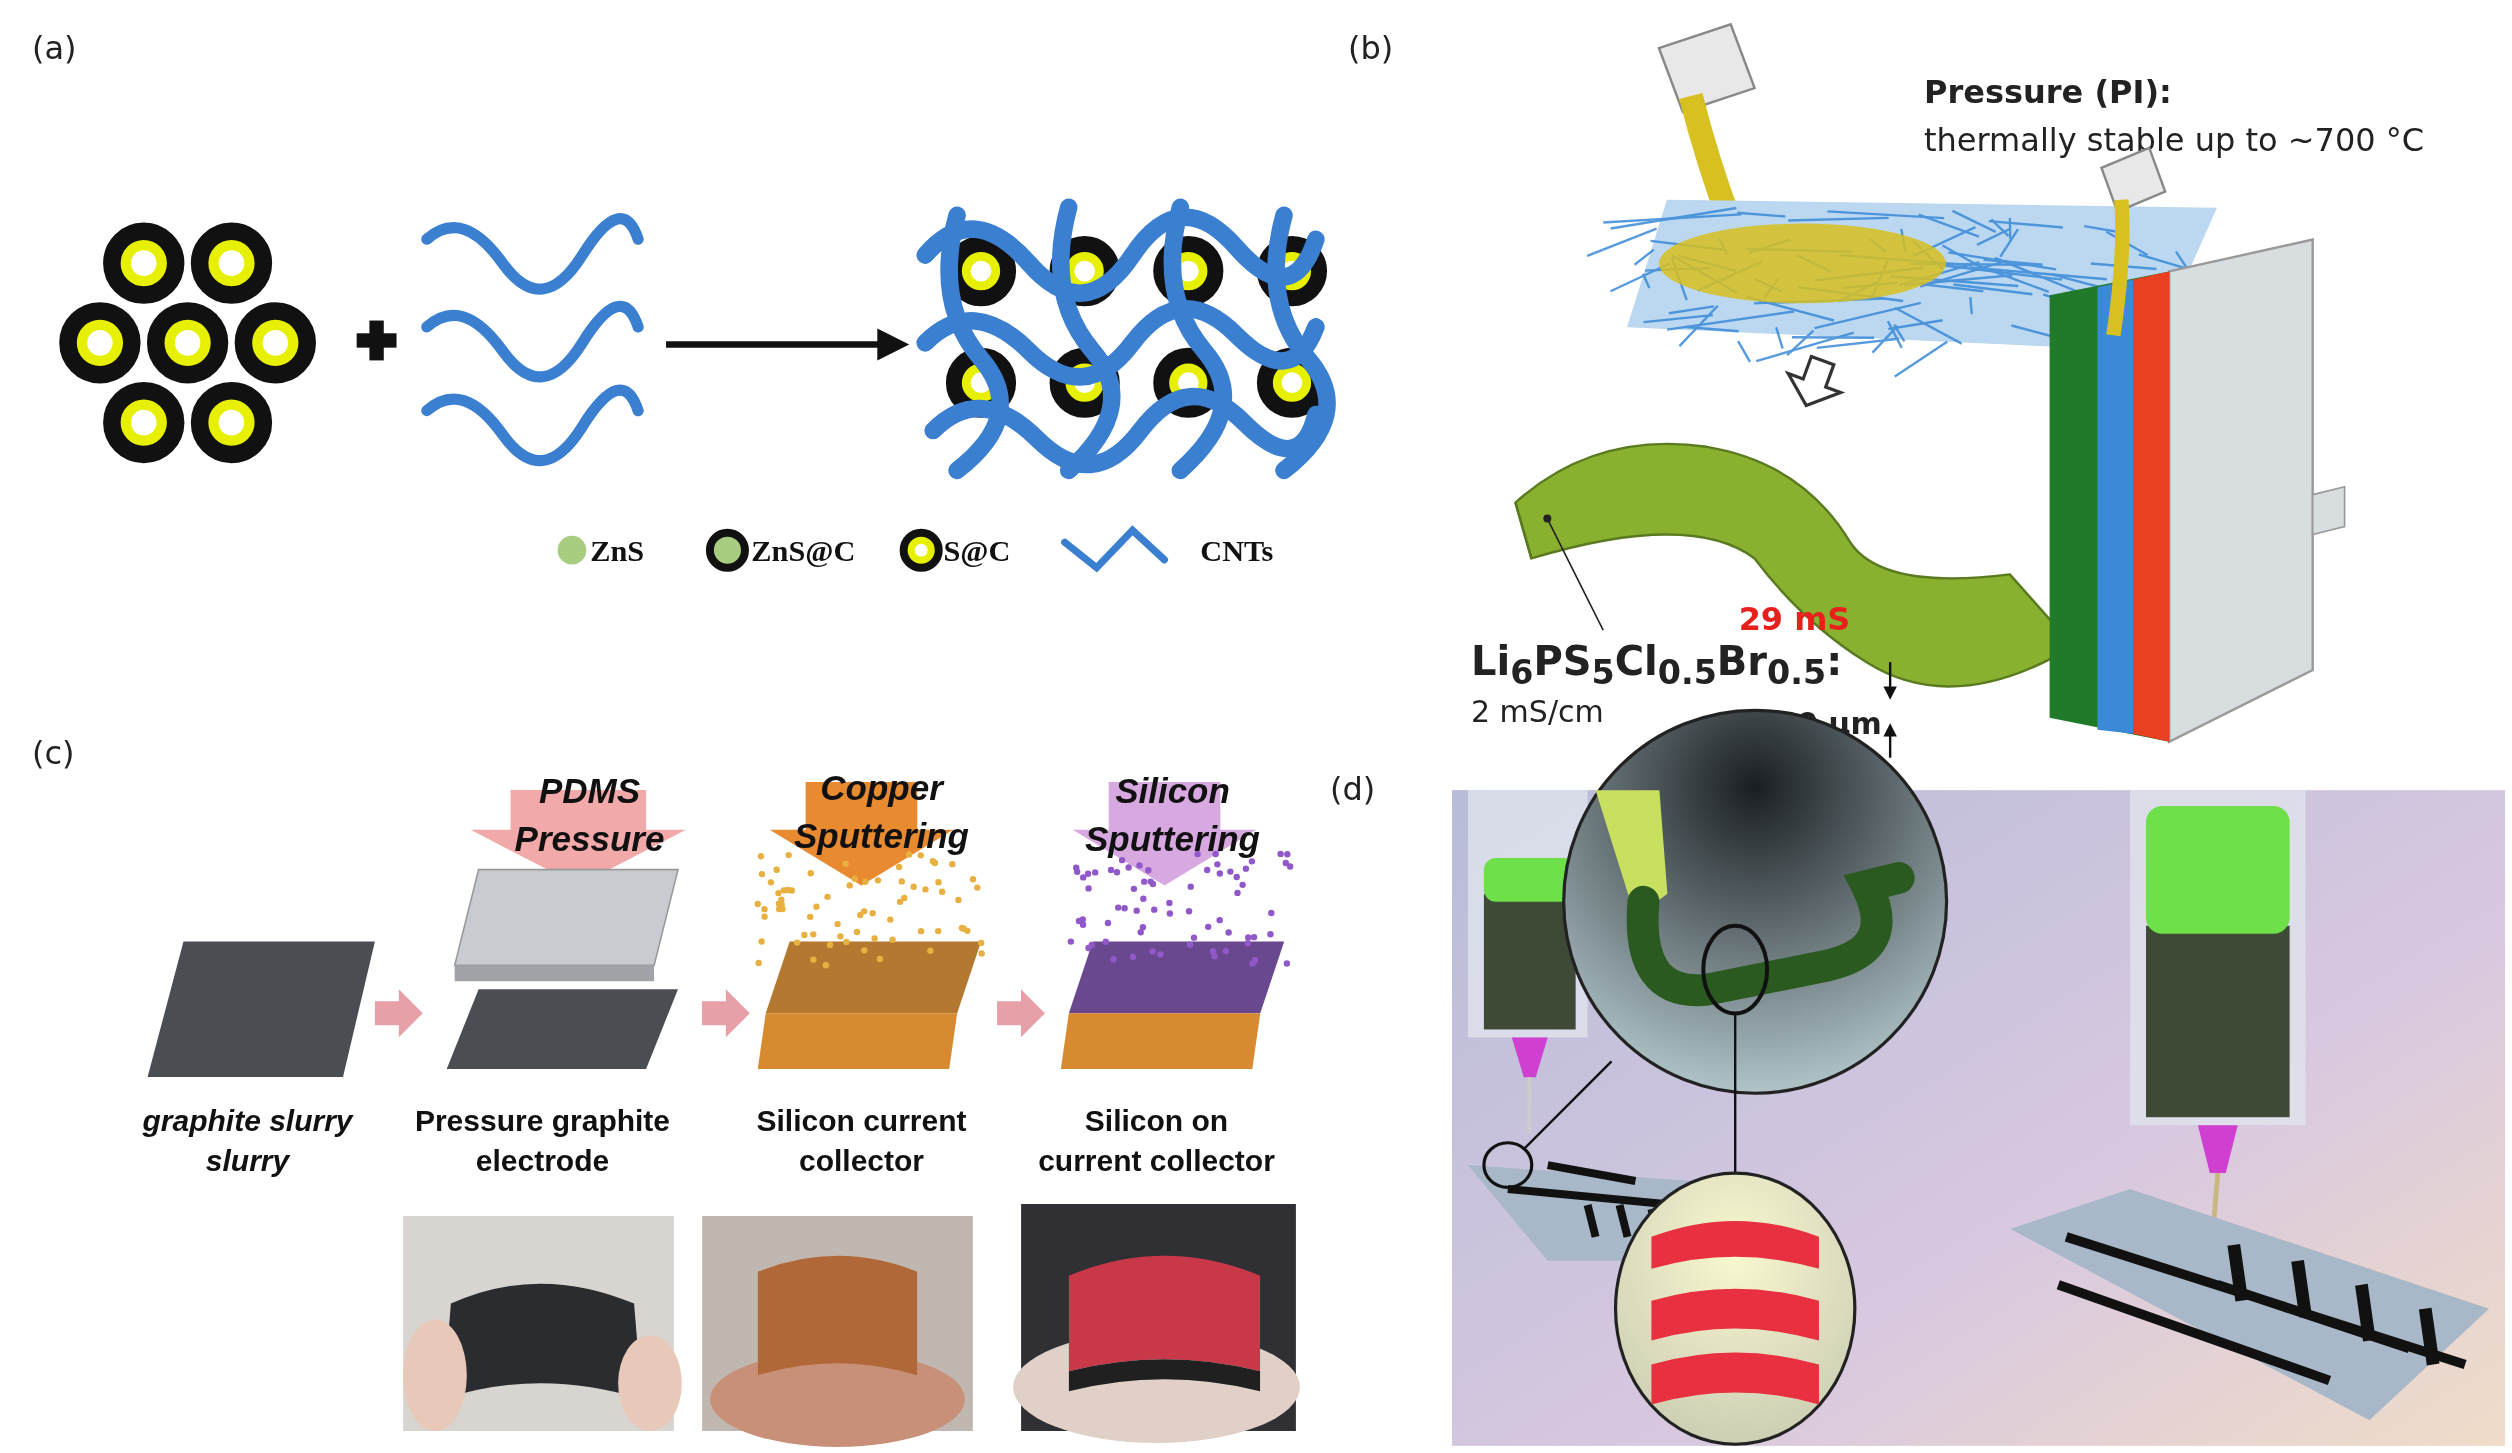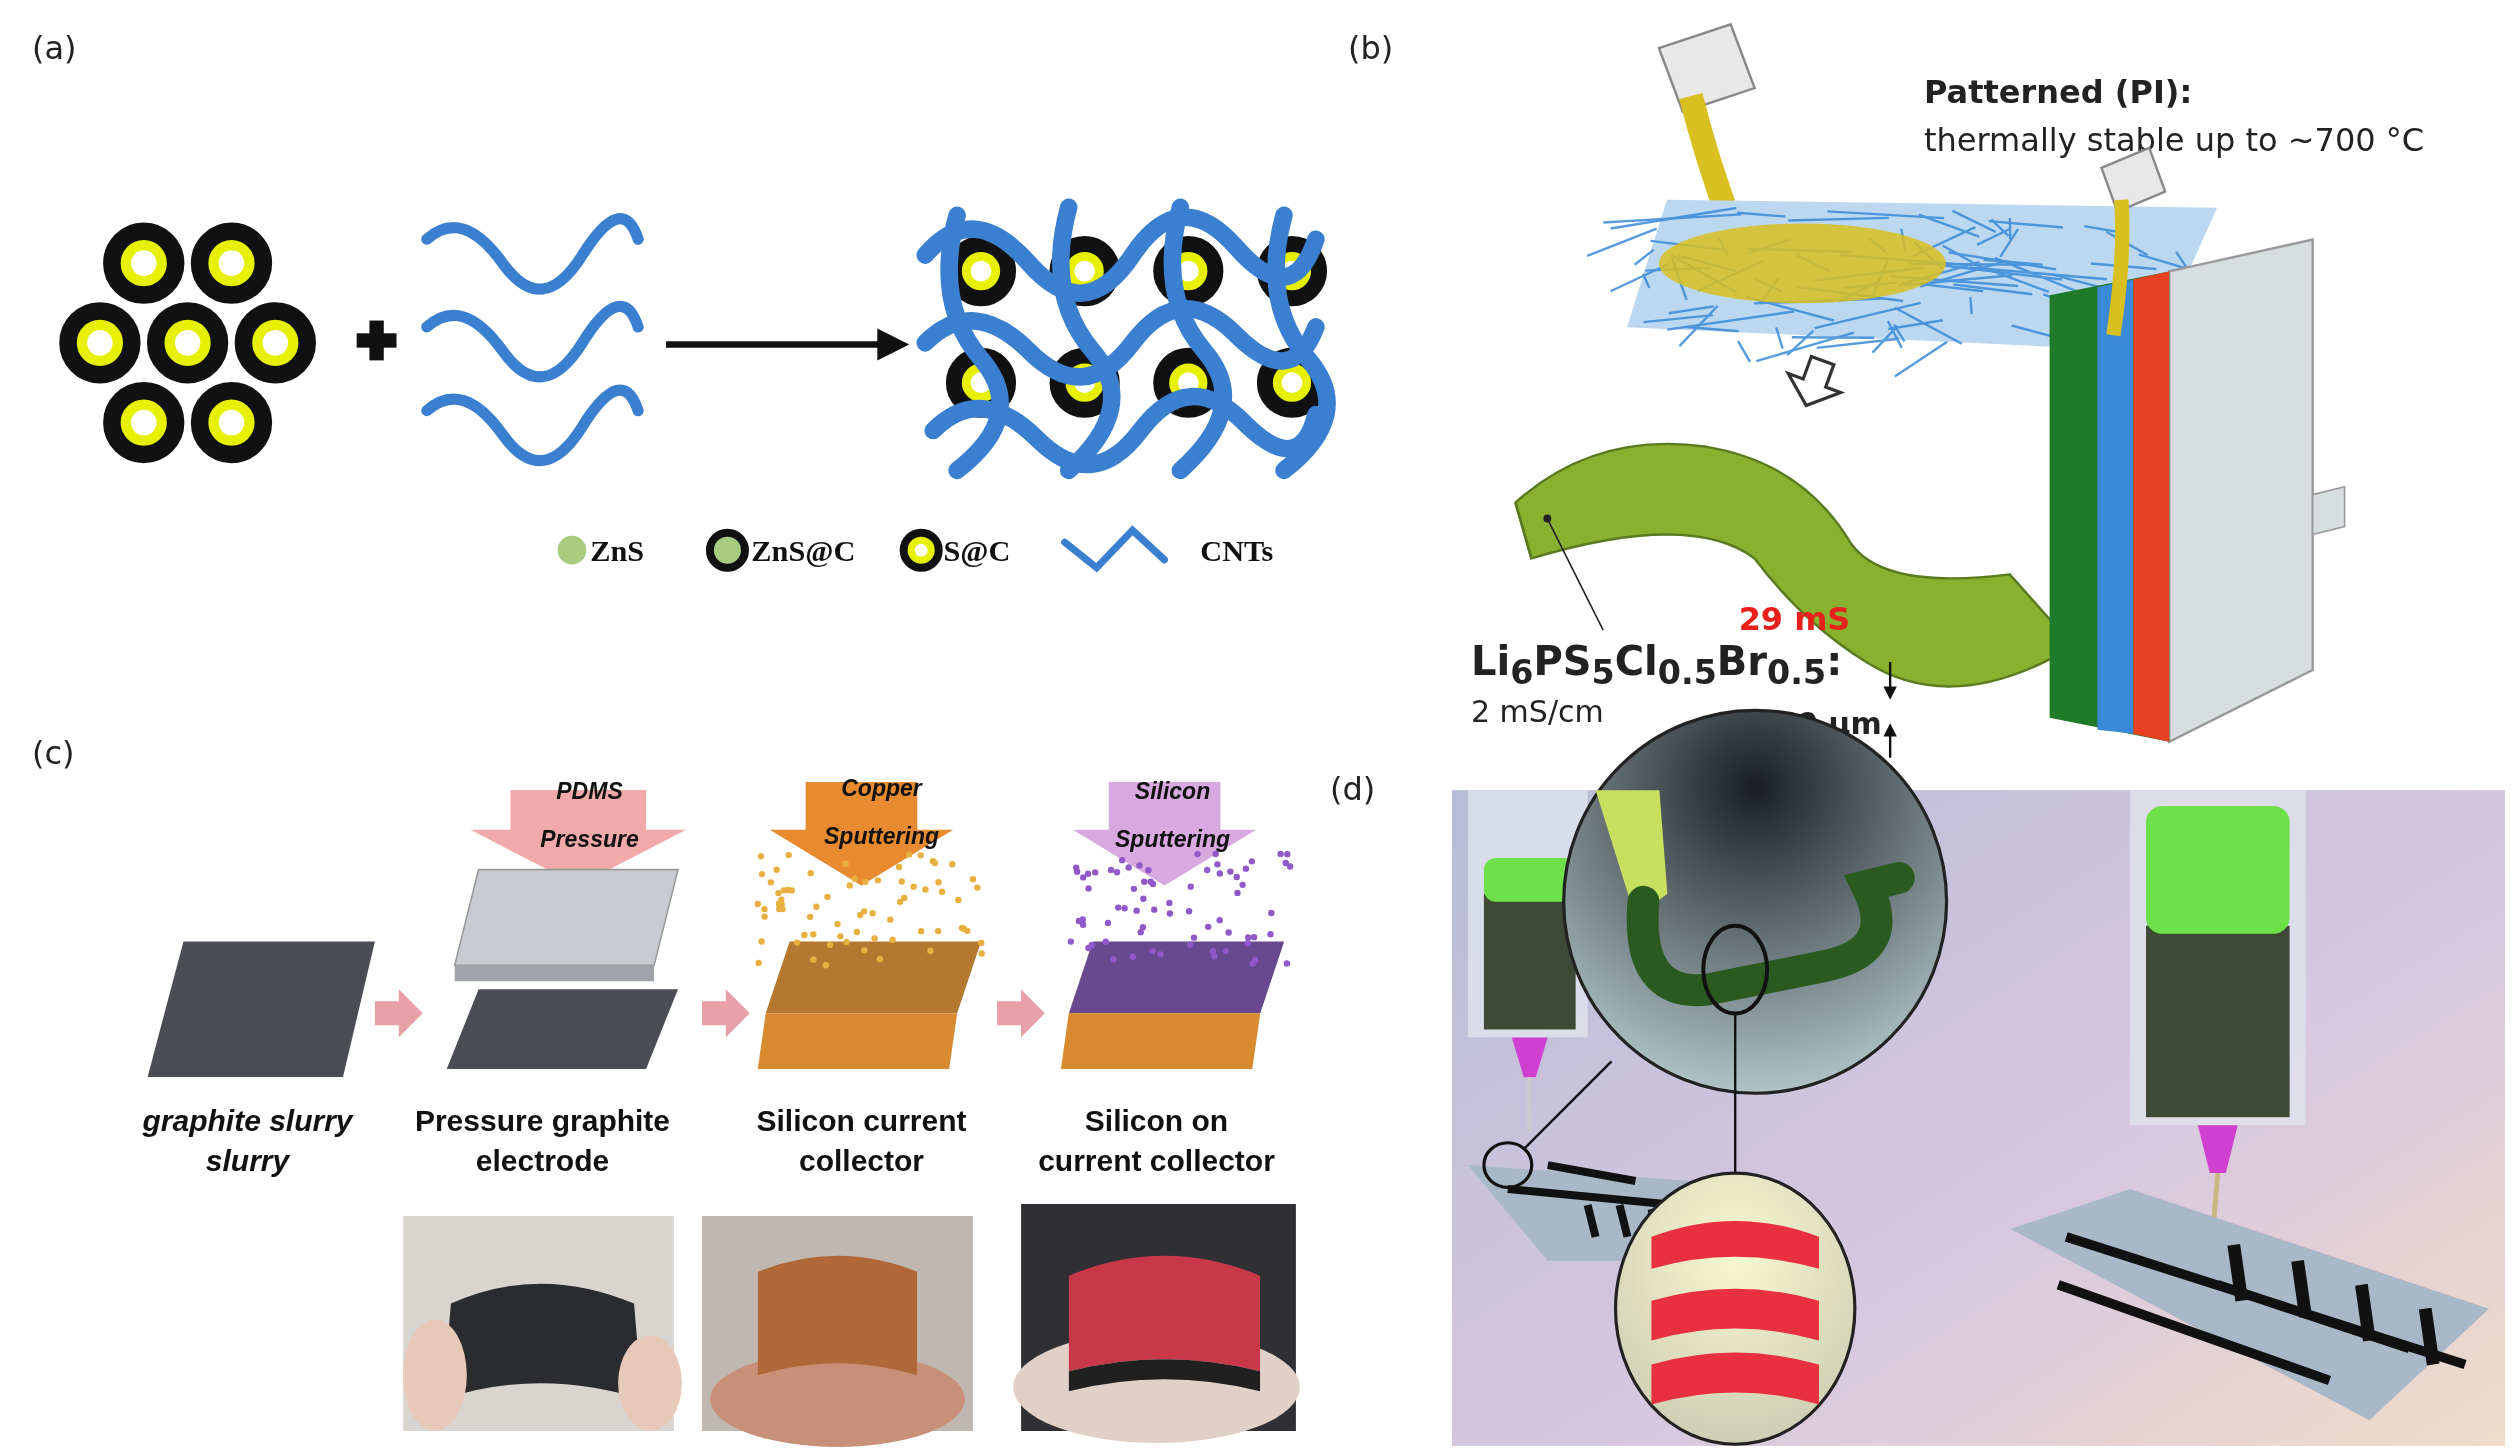--- a/index.html
+++ b/index.html
@@ -3,21 +3,21 @@
 <meta charset="utf-8">
 <style>
   html,body{margin:0;padding:0;background:#fff;}
   body{width:2512px;height:1454px;position:relative;overflow:hidden;font-family:"DejaVu Sans",sans-serif;}
   .panel-label{position:absolute;font-size:32px;color:#222;}
   .abs{position:absolute;}
   svg{position:absolute;overflow:visible;}
   .legend-text{font-family:"Liberation Serif",serif;font-weight:bold;font-size:38px;fill:#111;}
   .b-title{font-family:"DejaVu Sans",sans-serif;font-weight:bold;font-size:32px;color:#222;}
   .b-sub{font-family:"DejaVu Sans",sans-serif;font-size:32px;color:#222;}
-  .c-head{font-family:"Liberation Sans",sans-serif;font-weight:bold;font-style:italic;font-size:23px;color:#111;text-align:center;line-height:48px;}
+  .c-head{font-family:"Liberation Sans",sans-serif;font-weight:bold;font-style:italic;font-size:35px;color:#111;text-align:center;line-height:48px;}
   .c-cap{font-family:"Liberation Sans",sans-serif;font-weight:bold;font-size:30px;color:#111;text-align:center;line-height:40px;}
 </style>
 </head>
 <body>
 
 <div class="panel-label" style="left:32px;top:29px;">(a)</div>
 
 <svg style="left:0;top:0;" width="1356" height="606" viewBox="0 0 1700 760">
 
   <g>
@@ -120,21 +120,21 @@
     <text class="legend-text" x="942" y="703">ZnS@C</text>
     <circle cx="1155" cy="690" r="22" fill="#e6f000" stroke="#111" stroke-width="10"></circle>
     <circle cx="1155" cy="690" r="8" fill="#fff"></circle>
     <text class="legend-text" x="1183" y="703">S@C</text>
     <path d="M1335,680 L1375,712 L1420,665 L1460,702" fill="none" stroke="#3a7fd0" stroke-width="9" stroke-linecap="round"></path>
     <text class="legend-text" x="1505" y="703">CNTs</text>
   </g>
 </svg>
 
 <div class="panel-label" style="left:1348px;top:29px;">(b)</div>
-<div class="abs b-title" style="left:1924px;top:73px;">Patterned (PI):</div>
+<div class="abs b-title" style="left:1924px;top:73px;">Pressure (PI):</div>
 <div class="abs b-sub" style="left:1924px;top:121px;">thermally stable up to ~700 °C</div>
 
 <svg style="left:1356px;top:0;" width="1156" height="782" viewBox="0 0 1450 980">
 
   <g>
     <polygon points="380,60 470,30 500,110 410,140" fill="#e8e8e8" stroke="#888" stroke-width="3"></polygon>
     <path d="M420,120 Q440,200 470,280 Q480,320 520,330" stroke="#d8c020" stroke-width="30" fill="none"></path>
   </g>
 
   <g>

